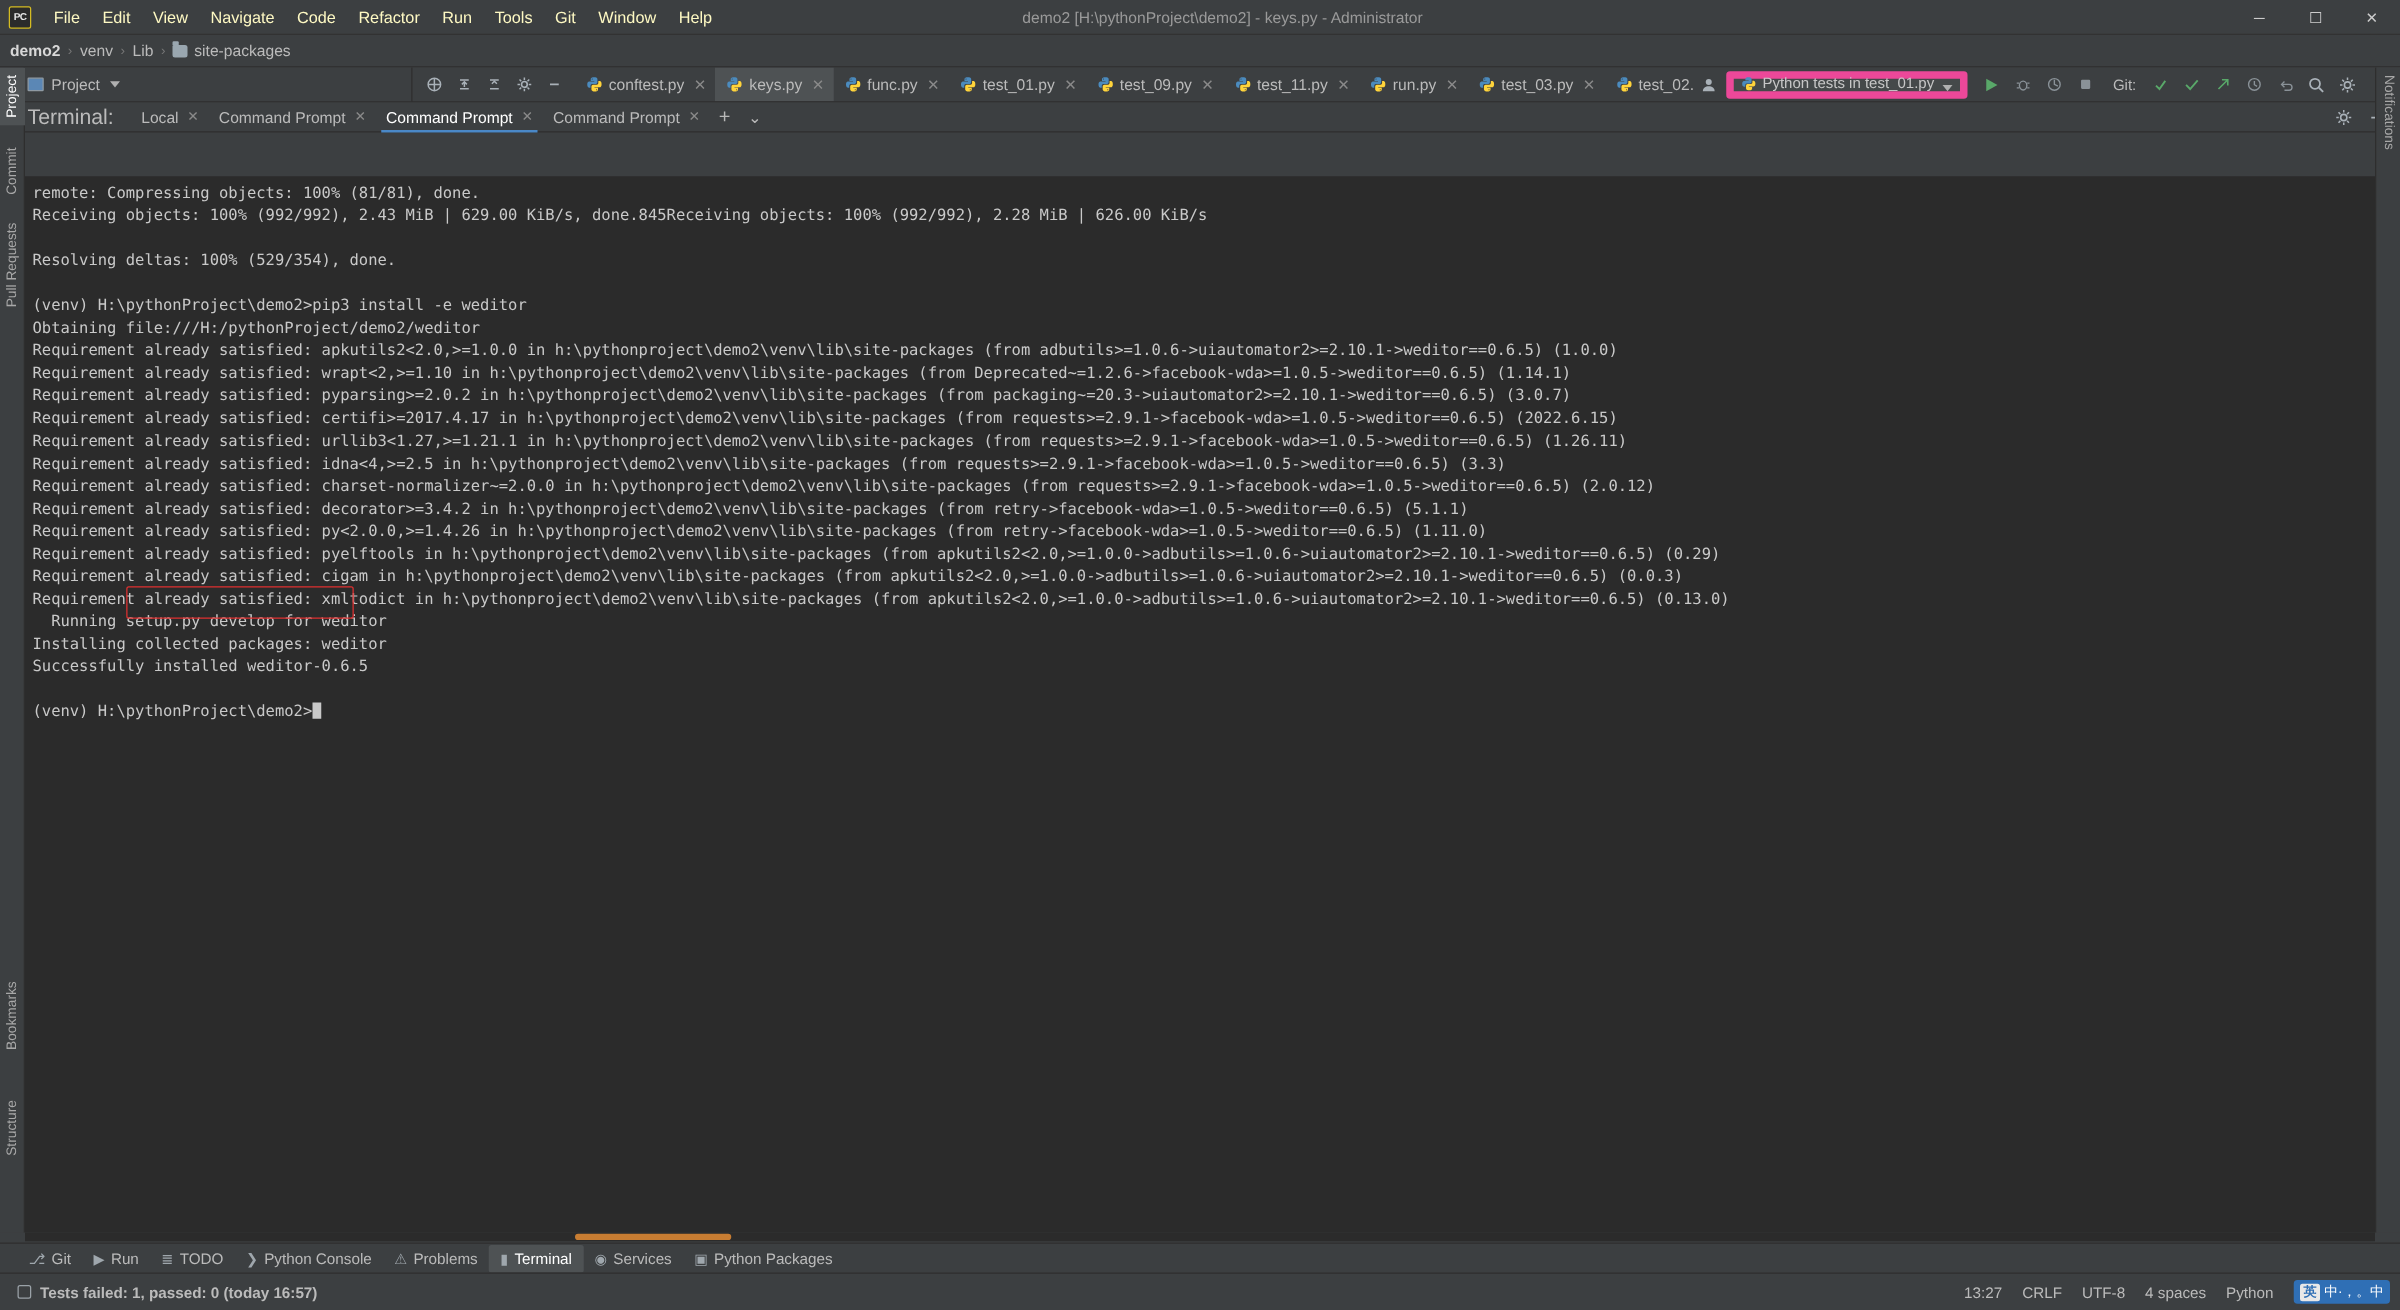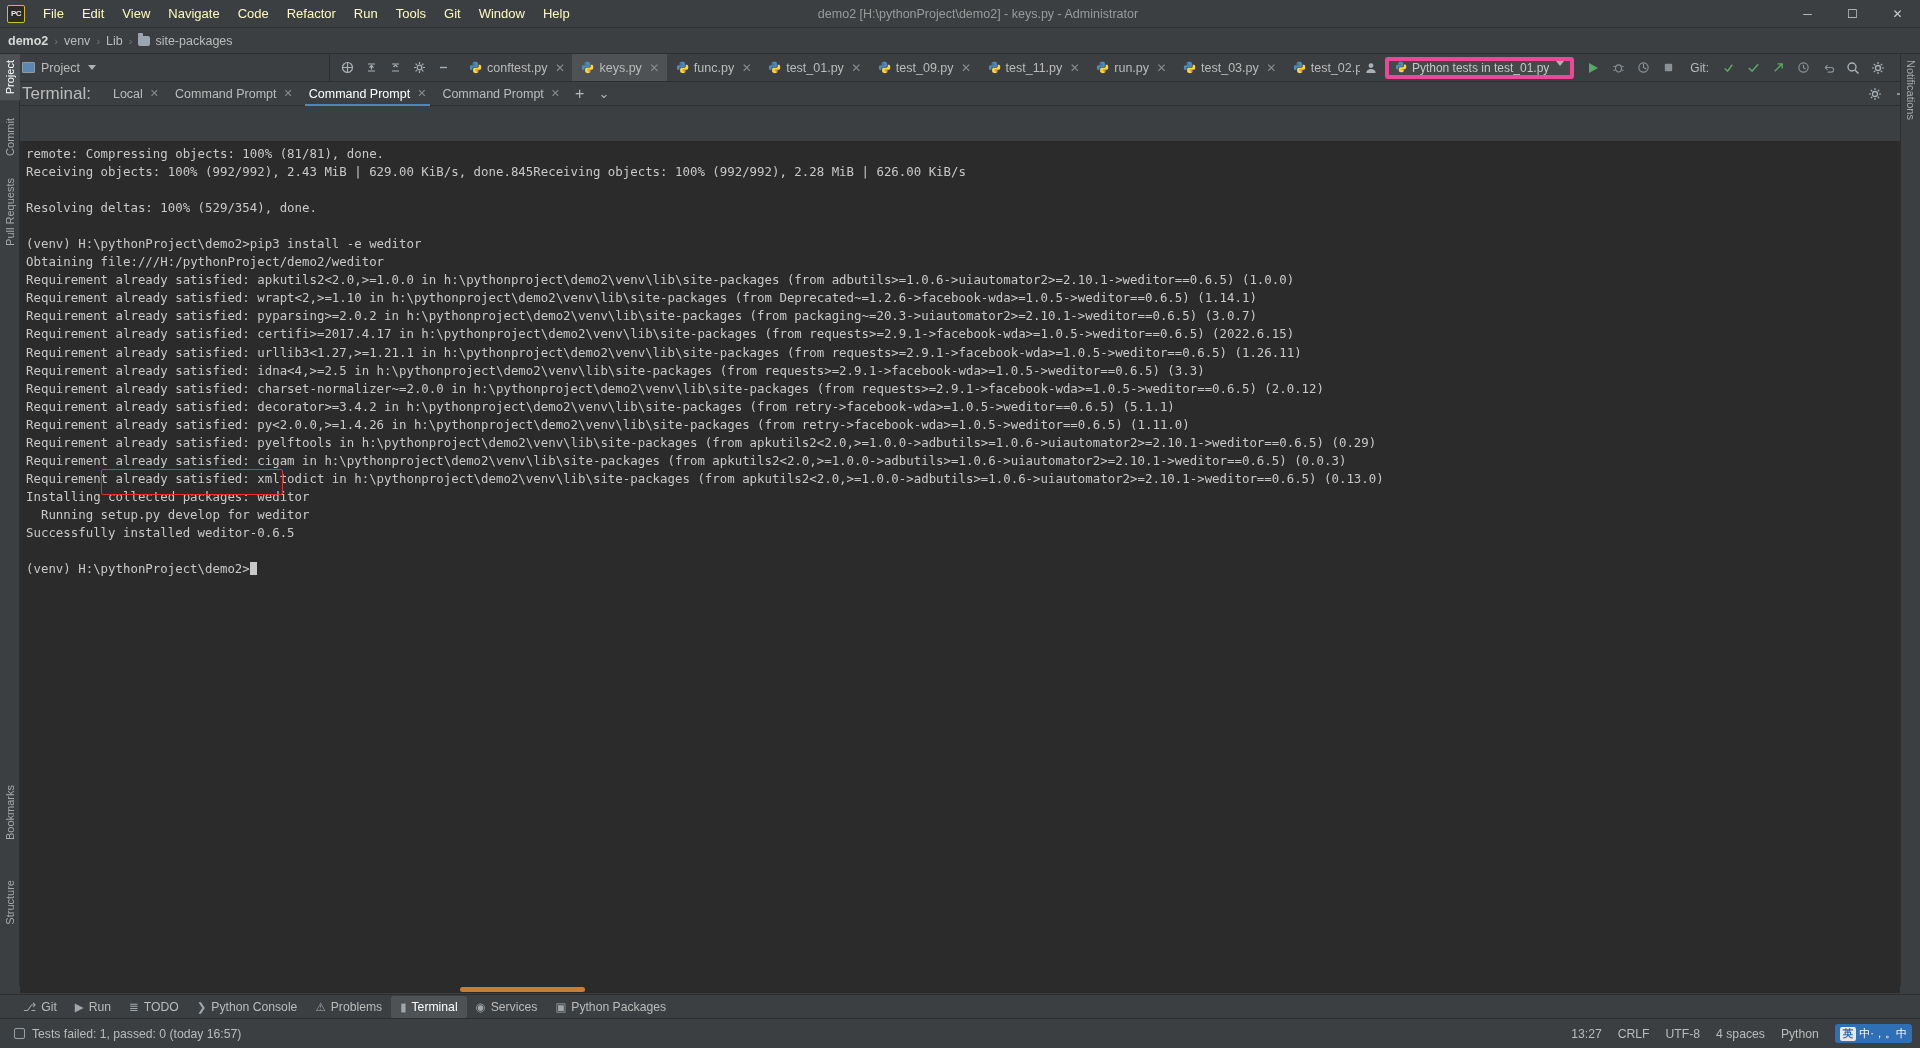--- a/index.html
+++ b/index.html
@@ -115,22 +115,22 @@
   .tab-close {
     margin-left: 7px; font-size: 12px; color: #8a8a8a;
     width: 11px; text-align: center;
   }
 
   .right-tools {
     display: flex; align-items: center; gap: 3px;
     padding-right: 6px; flex: none;
   }
   .run-config {
-    display: flex; align-items: flex-start; height: 22px;
-    background: #45494a; border: 4px solid #ec4899; border-radius: 3px;
+    display: flex; align-items: flex-end; height: 22px;
+    background: #45494a; border: 6px solid #ec4899; border-radius: 3px;
     padding: 0 6px; font-size: 12px; color: #c7c7c7; margin-right: 5px;
     white-space: nowrap;
   }
   .play-tri {
     width: 0; height: 0; border-left: 9px solid #59a869;
     border-top: 5.5px solid transparent; border-bottom: 5.5px solid transparent;
   }
   .git-label { font-size: 12px; color: #bbbbbb; margin: 0 5px 0 8px; }
 
   
@@ -219,21 +219,21 @@
   .bbtn.active { background: #4e5254; color: #ffffff; }
   .bbtn .gl { margin-right: 5px; font-size: 11.5px; color: #9fa7ad; }
 
   
   .statusbar {
     position: absolute; left: 0; right: 0; bottom: 0; height: 30px;
     background: #3c3f41; border-top: 1px solid #2e2e2e;
     display: flex; align-items: center; padding-left: 14px;
     font-size: 12.2px; color: #bbbbbb;
   }
-  .status-left { display: flex; align-items: center; gap: 7px; }
+  .status-left { display: flex; align-items: center; gap: 7px; font-weight: bold; }
   .status-right {
     margin-left: auto; display: flex; align-items: center;
     gap: 16px; padding-right: 8px;
   }
   .sb-sq {
     width: 11px; height: 11px; border: 1.5px solid #9aa2a8;
     border-radius: 2px; flex: none;
   }
   .ime-badge {
     display: flex; align-items: center; gap: 3px;
@@ -570,22 +570,22 @@
   <div class="tline">Requirement already satisfied: pyparsing&gt;=2.0.2 in h:\pythonproject\demo2\venv\lib\site-packages (from packaging~=20.3-&gt;uiautomator2&gt;=2.10.1-&gt;weditor==0.6.5) (3.0.7)</div>
   <div class="tline">Requirement already satisfied: certifi&gt;=2017.4.17 in h:\pythonproject\demo2\venv\lib\site-packages (from requests&gt;=2.9.1-&gt;facebook-wda&gt;=1.0.5-&gt;weditor==0.6.5) (2022.6.15)</div>
   <div class="tline">Requirement already satisfied: urllib3&lt;1.27,&gt;=1.21.1 in h:\pythonproject\demo2\venv\lib\site-packages (from requests&gt;=2.9.1-&gt;facebook-wda&gt;=1.0.5-&gt;weditor==0.6.5) (1.26.11)</div>
   <div class="tline">Requirement already satisfied: idna&lt;4,&gt;=2.5 in h:\pythonproject\demo2\venv\lib\site-packages (from requests&gt;=2.9.1-&gt;facebook-wda&gt;=1.0.5-&gt;weditor==0.6.5) (3.3)</div>
   <div class="tline">Requirement already satisfied: charset-normalizer~=2.0.0 in h:\pythonproject\demo2\venv\lib\site-packages (from requests&gt;=2.9.1-&gt;facebook-wda&gt;=1.0.5-&gt;weditor==0.6.5) (2.0.12)</div>
   <div class="tline">Requirement already satisfied: decorator&gt;=3.4.2 in h:\pythonproject\demo2\venv\lib\site-packages (from retry-&gt;facebook-wda&gt;=1.0.5-&gt;weditor==0.6.5) (5.1.1)</div>
   <div class="tline">Requirement already satisfied: py&lt;2.0.0,&gt;=1.4.26 in h:\pythonproject\demo2\venv\lib\site-packages (from retry-&gt;facebook-wda&gt;=1.0.5-&gt;weditor==0.6.5) (1.11.0)</div>
   <div class="tline">Requirement already satisfied: pyelftools in h:\pythonproject\demo2\venv\lib\site-packages (from apkutils2&lt;2.0,&gt;=1.0.0-&gt;adbutils&gt;=1.0.6-&gt;uiautomator2&gt;=2.10.1-&gt;weditor==0.6.5) (0.29)</div>
   <div class="tline">Requirement already satisfied: cigam in h:\pythonproject\demo2\venv\lib\site-packages (from apkutils2&lt;2.0,&gt;=1.0.0-&gt;adbutils&gt;=1.0.6-&gt;uiautomator2&gt;=2.10.1-&gt;weditor==0.6.5) (0.0.3)</div>
   <div class="tline">Requirement already satisfied: xmltodict in h:\pythonproject\demo2\venv\lib\site-packages (from apkutils2&lt;2.0,&gt;=1.0.0-&gt;adbutils&gt;=1.0.6-&gt;uiautomator2&gt;=2.10.1-&gt;weditor==0.6.5) (0.13.0)</div>
+  <div class="tline">  Running setup.py develop for weditor</div>
   <div class="tline">Installing collected packages: weditor</div>
-  <div class="tline">  Running setup.py develop for weditor</div>
   <div class="tline">Successfully installed weditor-0.6.5</div>
   <div class="blank"></div>
   <div class="tline"><span>(venv) H:\pythonProject\demo2&gt;</span><span class="caret-blk"></span></div>
 </div>
 
 <div class="redbox"></div>
 
 <div class="hscroll">
   <div class="hscroll-thumb"></div>
 </div>

